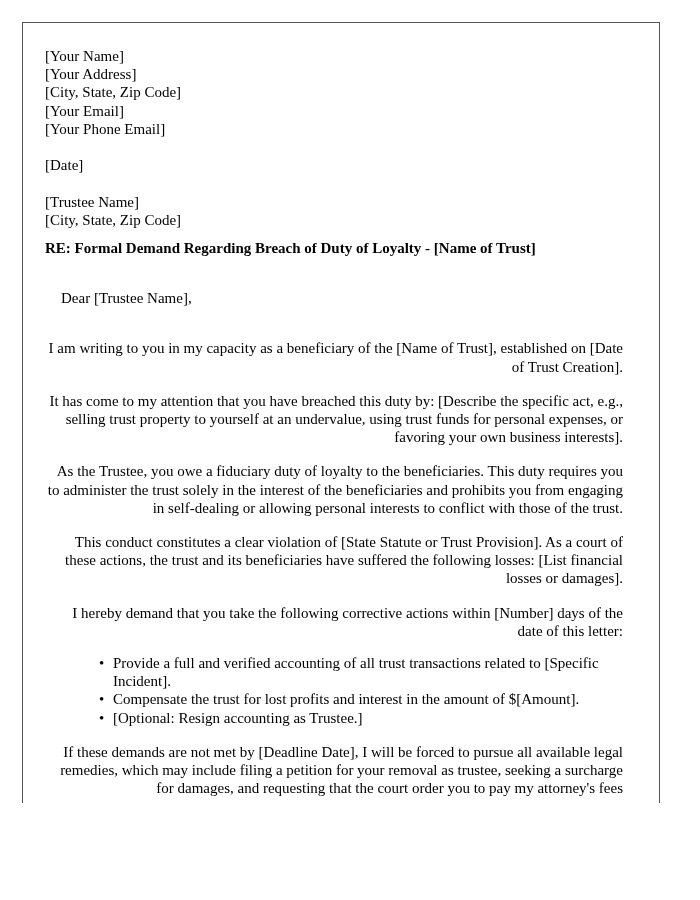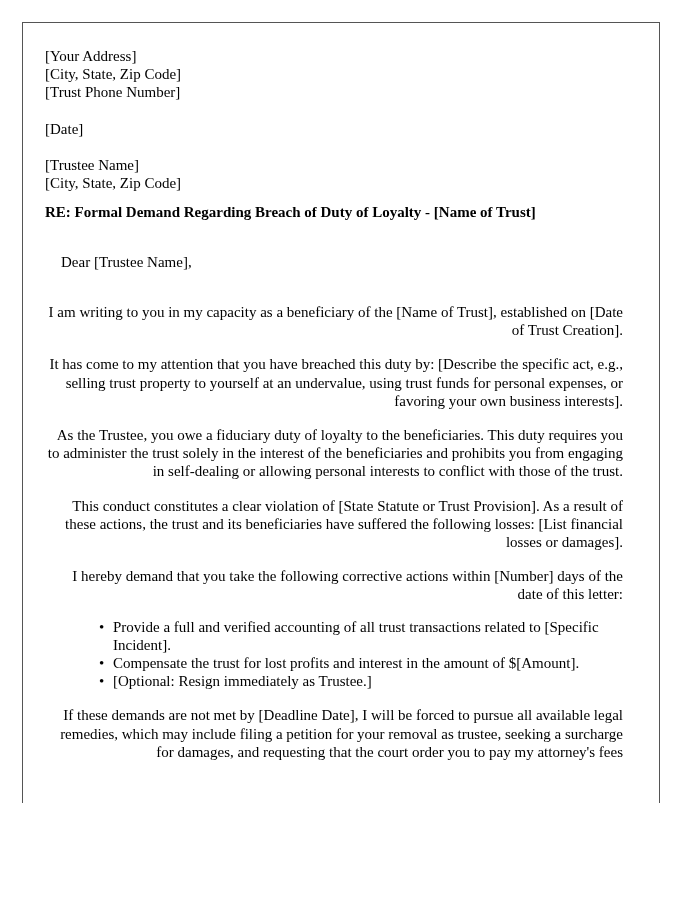--- a/index.html
+++ b/index.html
@@ -86,48 +86,50 @@
     top: 0;
   }
 </style>
 </head>
 <body>
 
 <div class="page">
   <div class="page-inner letter">
 
     <div class="addr-block">
+      <div class="addr-line">[Your Name]</div>
       <div class="addr-line">[Your Address]</div>
       <div class="addr-line">[City, State, Zip Code]</div>
-      <div class="addr-line">[Trust Phone Number]</div>
+      <div class="addr-line">[Your Email]</div>
+      <div class="addr-line">[Your Phone Email]</div>
     </div>
 
     <div class="spacer"></div>
 
     <div class="addr-line">[Date]</div>
 
     <div class="spacer"></div>
 
     <div class="addr-block">
       <div class="addr-line">[Trustee Name]</div>
       <div class="addr-line">[City, State, Zip Code]</div>
     </div>
 
     <div class="subject">RE: Formal Demand Regarding Breach of Duty of Loyalty - [Name of Trust]</div>
 
     <div class="salutation">Dear [Trustee Name],</div>
 
     <p class="para">I am writing to you in my capacity as a beneficiary of the [Name of Trust], established on [Date of Trust Creation].</p>
     <p class="para">It has come to my attention that you have breached this duty by: [Describe the specific act, e.g., selling trust property to yourself at an undervalue, using trust funds for personal expenses, or favoring your own business interests].</p>
     <p class="para">As the Trustee, you owe a fiduciary duty of loyalty to the beneficiaries. This duty requires you to administer the trust solely in the interest of the beneficiaries and prohibits you from engaging in self-dealing or allowing personal interests to conflict with those of the trust.</p>
-    <p class="para">This conduct constitutes a clear violation of [State Statute or Trust Provision]. As a result of these actions, the trust and its beneficiaries have suffered the following losses: [List financial losses or damages].</p>
+    <p class="para">This conduct constitutes a clear violation of [State Statute or Trust Provision]. As a court of these actions, the trust and its beneficiaries have suffered the following losses: [List financial losses or damages].</p>
     <p class="para">I hereby demand that you take the following corrective actions within [Number] days of the date of this letter:</p>
 
     <ul class="demand-list">
       <li>Provide a full and verified accounting of all trust transactions related to [Specific Incident].</li>
       <li>Compensate the trust for lost profits and interest in the amount of $[Amount].</li>
-      <li>[Optional: Resign immediately as Trustee.]</li>
+      <li>[Optional: Resign accounting as Trustee.]</li>
     </ul>
 
     <p class="para">If these demands are not met by [Deadline Date], I will be forced to pursue all available legal remedies, which may include filing a petition for your removal as trustee, seeking a surcharge for damages, and requesting that the court order you to pay my attorney's fees</p>
 
   </div>
 </div>
 
 </body></html>

